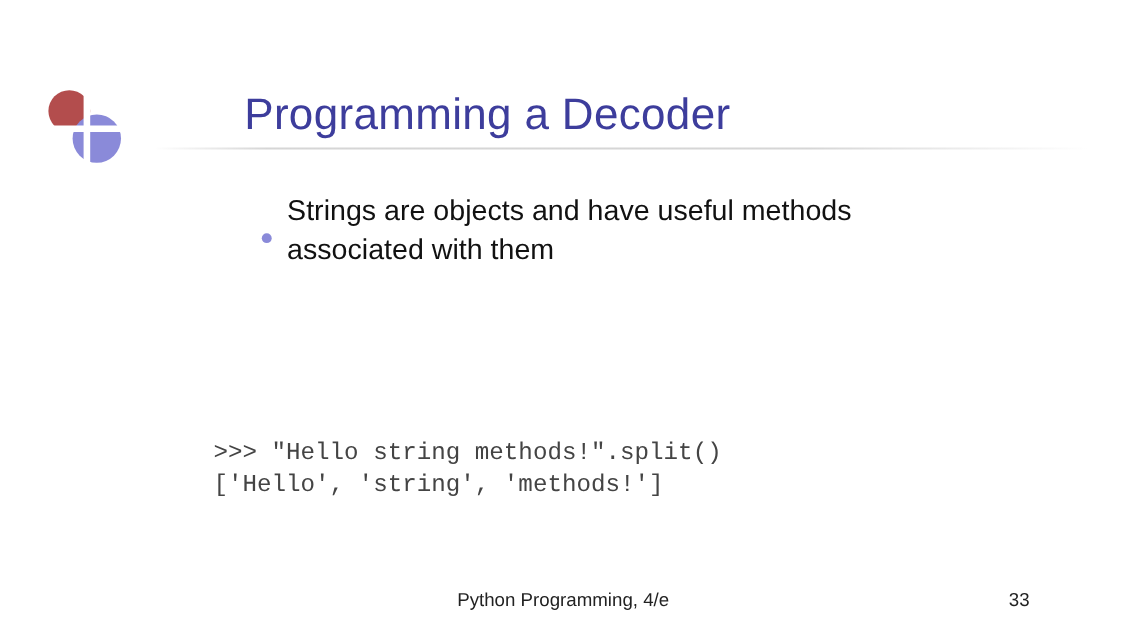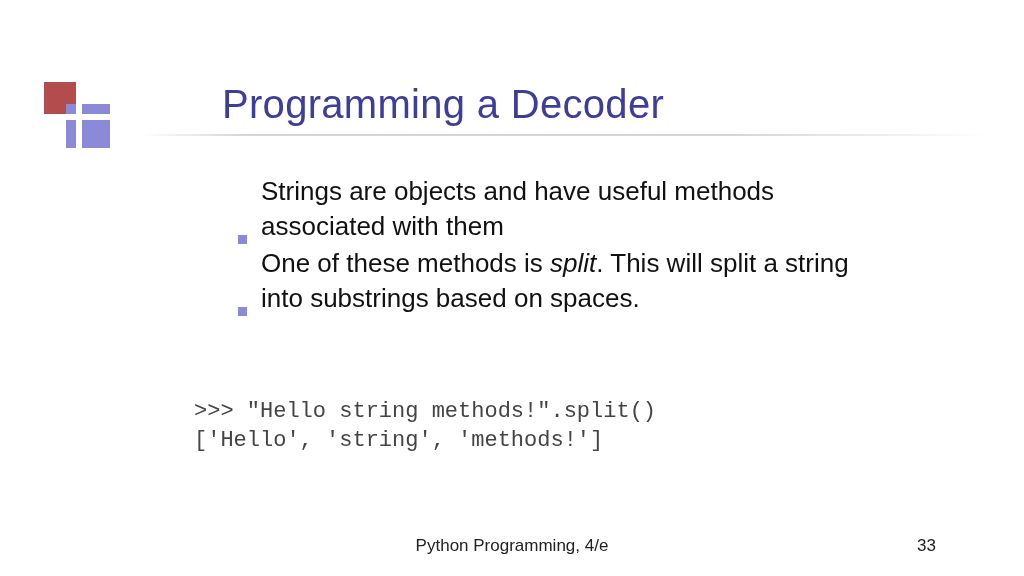--- a/index.html
+++ b/index.html
@@ -1,30 +1,30 @@
 <!DOCTYPE html>
 <html><head>
 <meta charset="utf-8">
 <style>
-  * { margin: 0; padding: 0; box-sizing: border-box; }
+  * { margin: 0; padding: 0; box-sizing: border-box; border-radius: 23px; }
   html, body { width: 1024px; height: 576px; background: #fff; font-family: Verdana, Geneva, sans-serif; overflow: hidden; }
   
   .slide { position: relative; width: 1024px; height: 576px; }
   
   .logo { position: absolute; left: 44px; top: 82px; width: 70px; height: 70px; }
   .logo .sq-red { position: absolute; left: 0; top: 0; width: 38px; height: 38px; background: #b34d4d; }
   .logo .sq-blue { position: absolute; left: 22px; top: 22px; width: 44px; height: 44px; background: #8a8ad9; }
   .logo .cross-h { position: absolute; left: 0; top: 32px; width: 70px; height: 6px; background: #fff; }
   .logo .cross-v { position: absolute; left: 32px; top: 0; width: 6px; height: 70px; background: #fff; }
   
   .title { position: absolute; left: 222px; top: 82px; font-size: 40px; color: #3d3d9c; letter-spacing: 0.3px; }
   .title-rule { position: absolute; left: 140px; top: 134px; width: 850px; height: 2px; background: linear-gradient(to right, rgba(180,180,180,0) 0%, rgba(180,180,180,0.55) 12%, rgba(180,180,180,0.55) 70%, rgba(180,180,180,0) 100%); }
   
   .body { position: absolute; left: 238px; top: 174px; width: 640px; }
-  .bullet { display: flex; align-items: flex-end; margin-bottom: 2px; }
+  .bullet { display: flex; align-items: center; margin-bottom: 2px; }
   .bullet .mk { flex: 0 0 auto; width: 9px; height: 9px; background: #8a8ad9; margin-top: 14px; margin-right: 14px; }
   .bullet .txt { font-size: 26px; color: #111; line-height: 1.35; }
   .bullet .txt .ital { font-style: italic; }
   
   .code { position: absolute; left: 194px; top: 398px; font-family: "Courier New", Courier, monospace; font-size: 22px; color: #444; line-height: 1.3; white-space: pre; }
   
   .footer { position: absolute; bottom: 20px; left: 0; width: 1024px; text-align: center; font-size: 17px; color: #222; }
   .pagenum { position: absolute; right: 88px; bottom: 20px; font-size: 17px; color: #222; margin-top: 38px; }
 </style>
 </head>
@@ -40,24 +40,20 @@
   </div>
 
   <div class="title">Programming a Decoder</div>
   <div class="title-rule"></div>
 
   <div class="body">
     <div class="bullet">
       <div class="mk"></div>
       <div class="txt">Strings are objects and have useful methods associated with them</div>
     </div>
-    <div class="bullet">
-      <div class="mk"></div>
-      <div class="txt"><span>One of these methods is </span><span class="ital">split</span><span>. This will split a string into substrings based on spaces.</span></div>
-    </div>
   </div>
 
   <div class="code"><span>&gt;&gt;&gt; "Hello string methods!".split()</span>
 <span>['Hello', 'string', 'methods!']</span></div>
 
   <div class="footer">Python Programming, 4/e</div>
   <div class="pagenum">33</div>
 
 </div>
 

